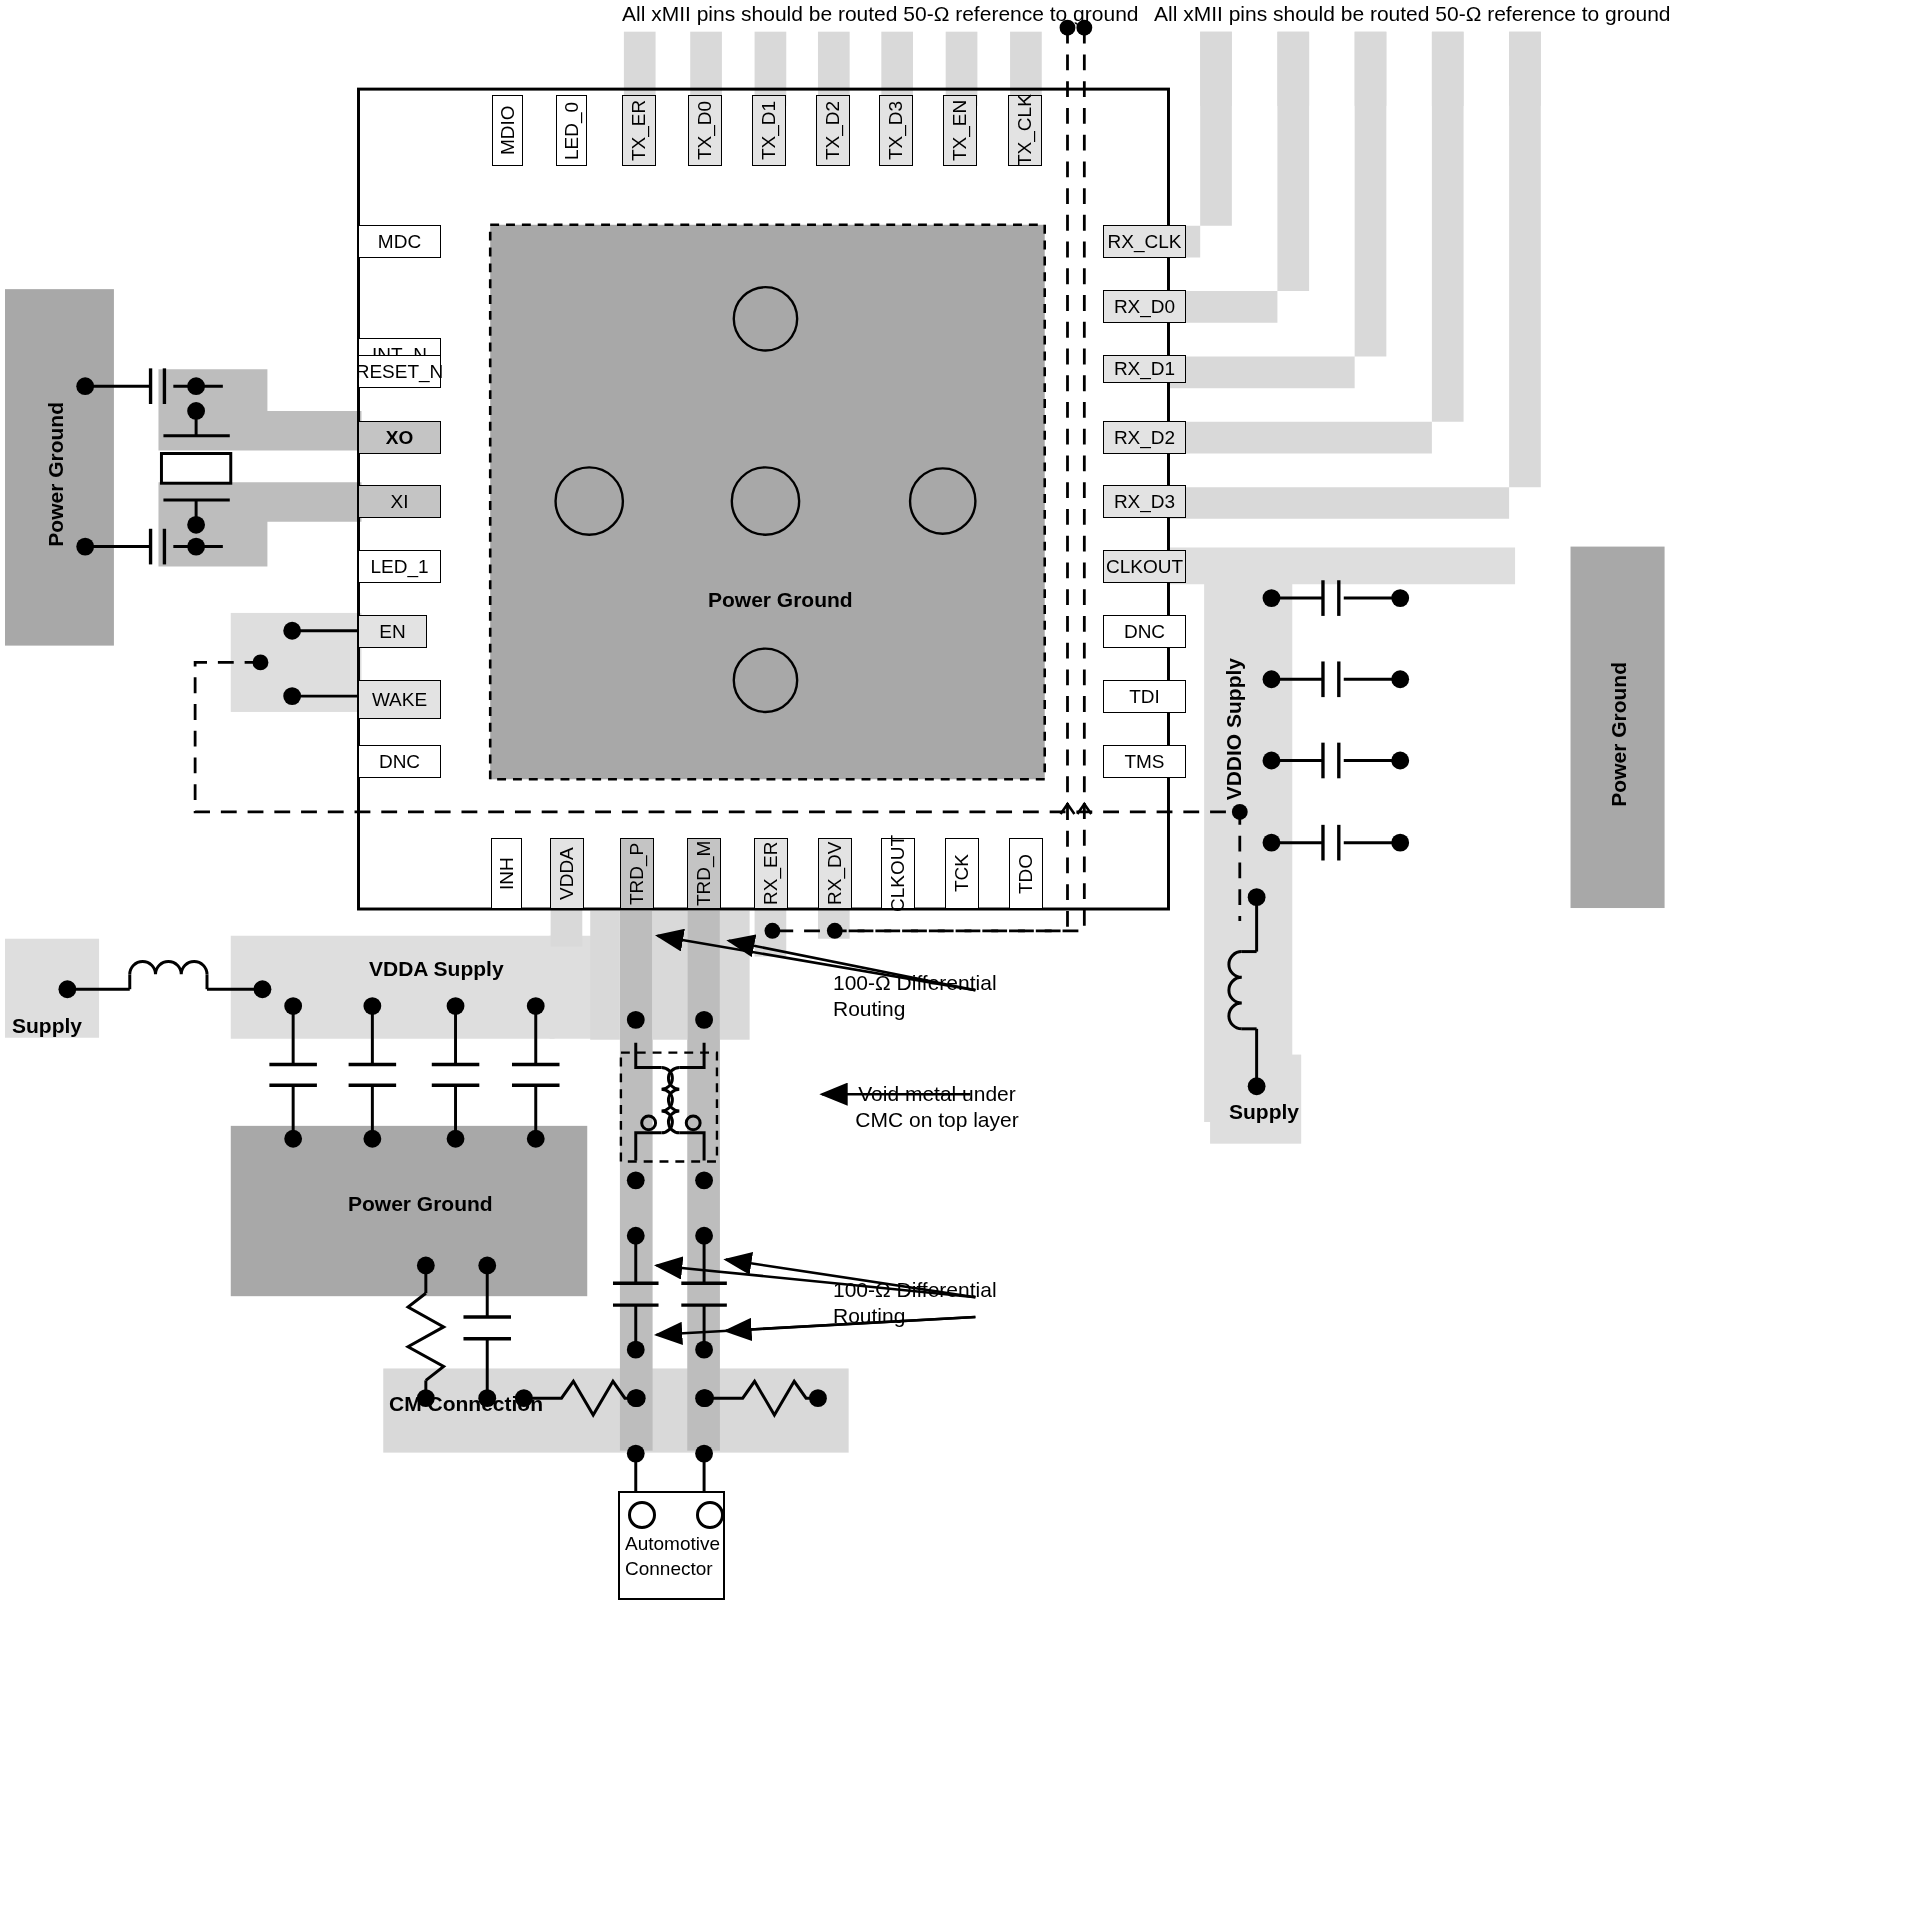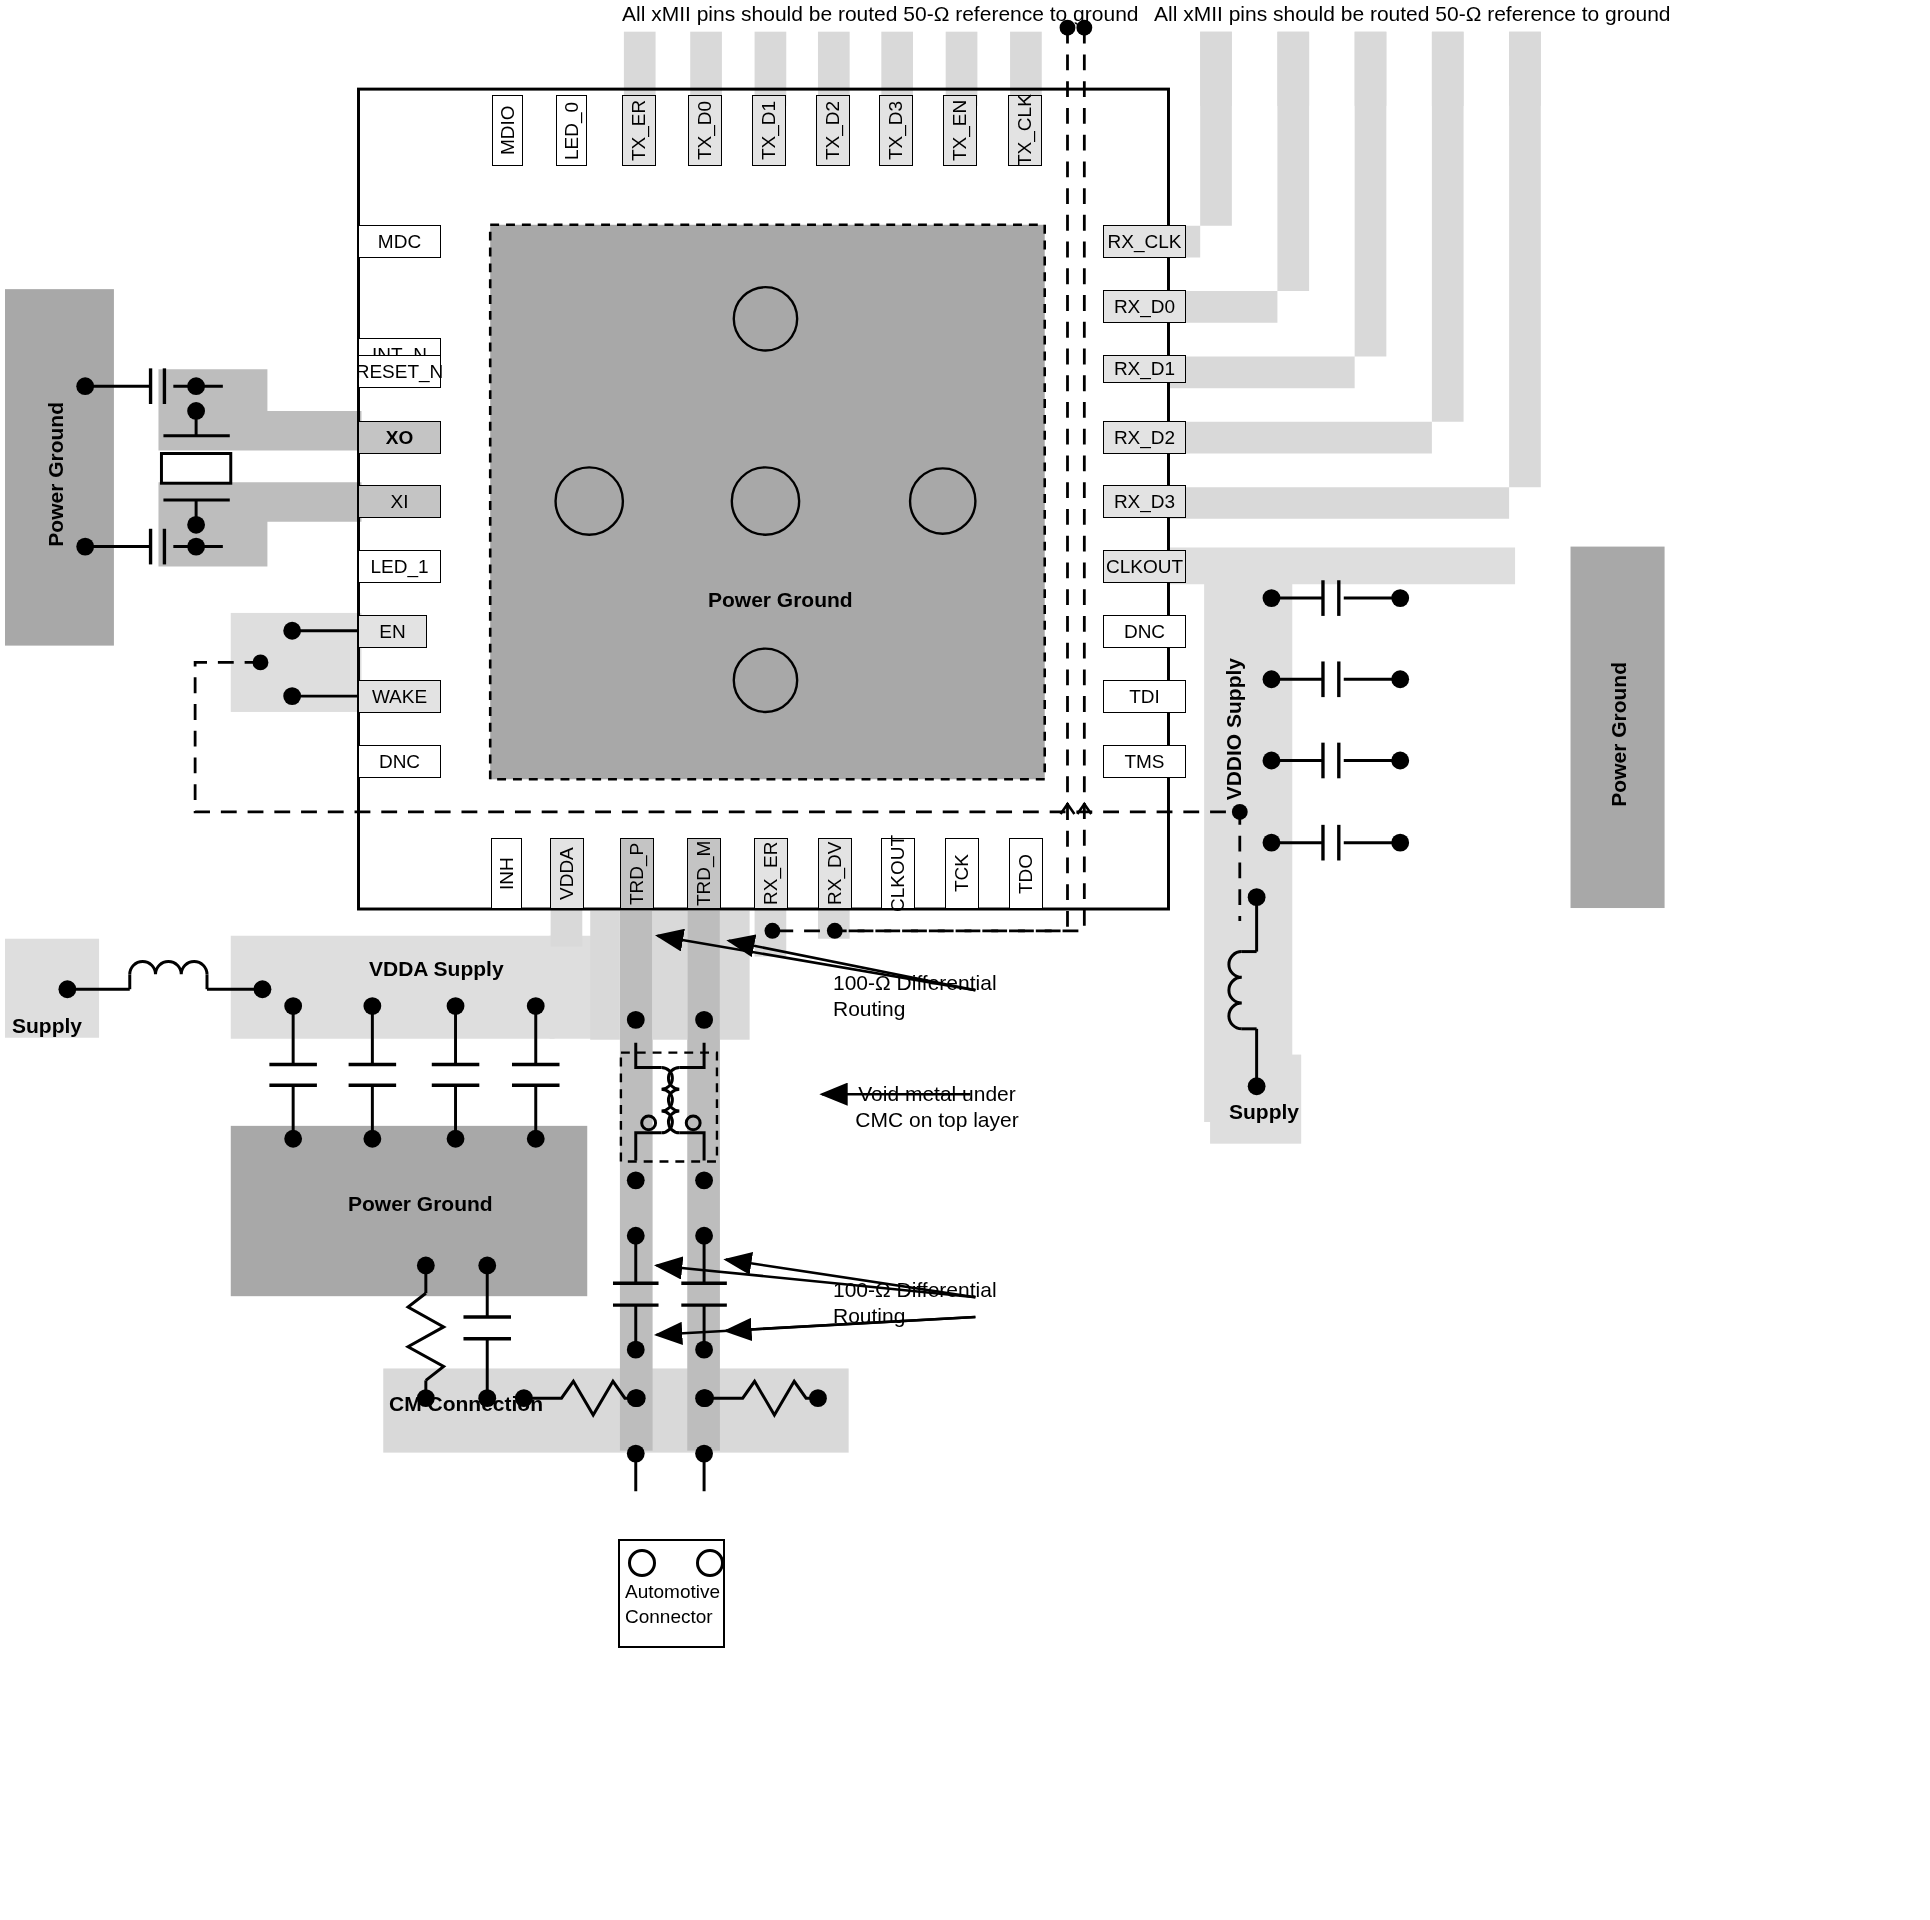--- a/index.html
+++ b/index.html
@@ -10,21 +10,21 @@
   .note{font-size:21px;color:#000;white-space:pre;}
   .note-c{font-size:21px;color:#000;text-align:center;line-height:26px;margin-left:36px;}
   .bold{font-weight:bold;}
   
   .pin{position:absolute;border:1.6px solid #000;background:#fff;box-sizing:border-box;
        display:flex;align-items:center;justify-content:center;font-size:19px;color:#000;}
   .pin.shade{background:#e3e3e3;}
   .pin.shade2{background:#c4c4c4;}
   .pin.vert{writing-mode:vertical-rl;transform:rotate(180deg);}
   .label-rot{writing-mode:vertical-rl;transform:rotate(180deg);}
-  .box{position:absolute;border:2px solid #000;background:#fff;box-sizing:border-box;margin-top:48px;}
+  .box{position:absolute;border:2px solid #000;background:#fff;box-sizing:border-box;}
   svg{position:absolute;left:0;top:0;overflow:visible;}
 </style>
 </head>
 <body>
 
 <div id="root">
 
   <svg width="1931" height="1921" viewBox="0 0 1950 1940">
     <defs>
       <marker id="ar" markerWidth="11" markerHeight="9" refX="10" refY="4.5" orient="auto">
@@ -396,21 +396,21 @@
     </div>
   <div class="pin shade2" style="left:358px;top:485px;width:83px;height:33px;">
       <span>XI</span>
     </div>
   <div class="pin" style="left:358px;top:550px;width:83px;height:33px;">
       <span>LED_1</span>
     </div>
   <div class="pin shade" style="left:358px;top:615px;width:69px;height:33px;">
       <span>EN</span>
     </div>
-  <div class="pin shade" style="left:358px;top:680px;width:83px;height:33px;">
+  <div class="pin shade" style="left:358px;top:680px;width:83px;height:39px;">
       <span>WAKE</span>
     </div>
   <div class="pin" style="left:358px;top:745px;width:83px;height:33px;">
       <span>DNC</span>
     </div>
 
   <div class="pin shade" style="left:1103px;top:225px;width:83px;height:33px;">
       <span>RX_CLK</span>
     </div>
   <div class="pin shade" style="left:1103px;top:290px;width:83px;height:33px;">

